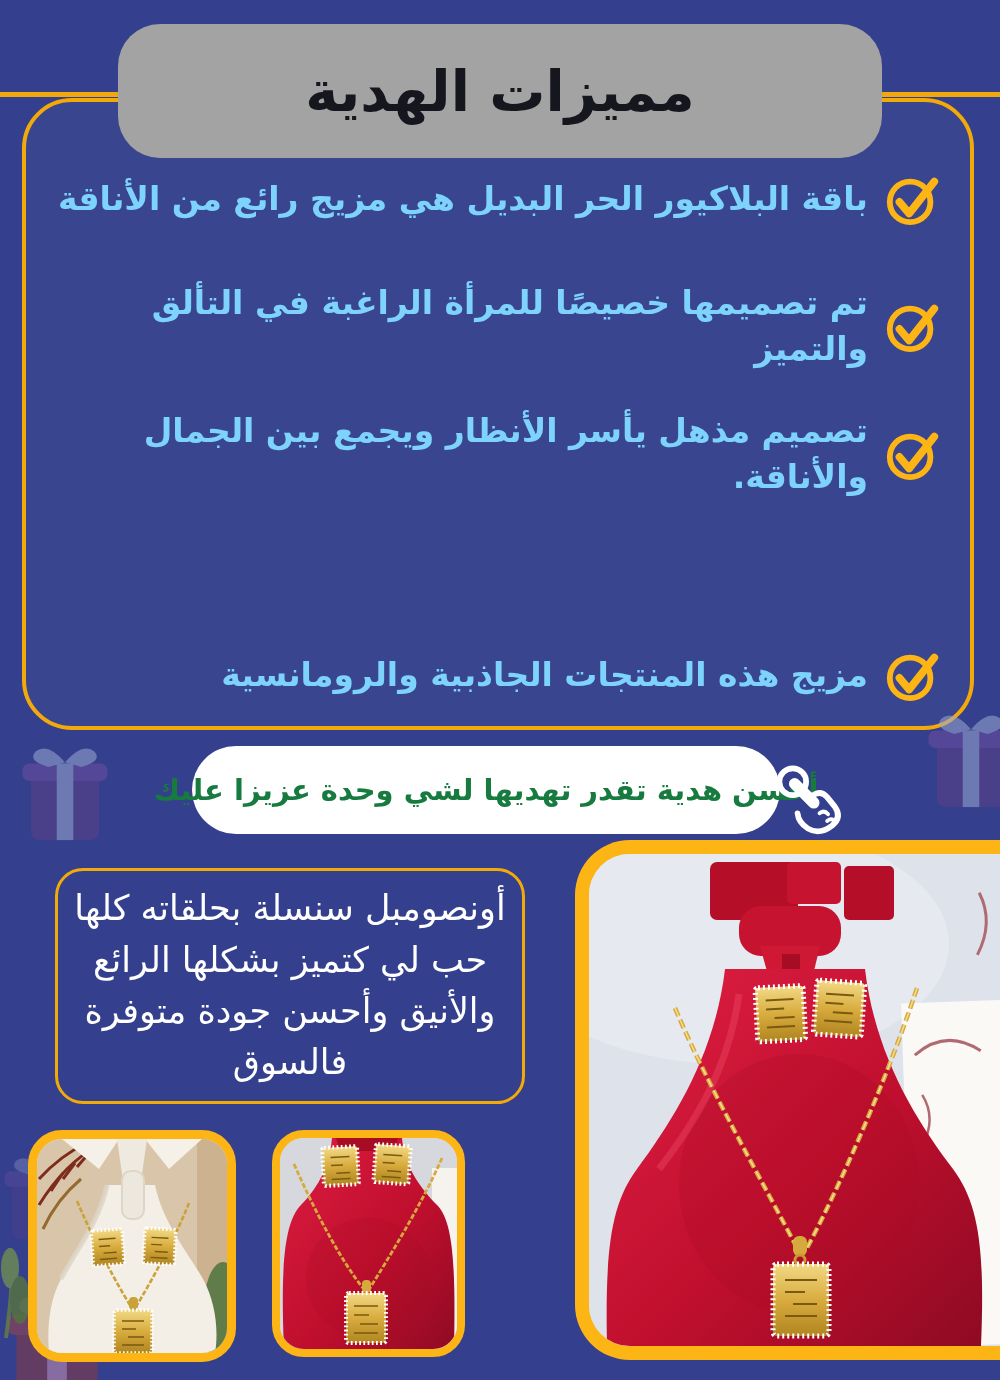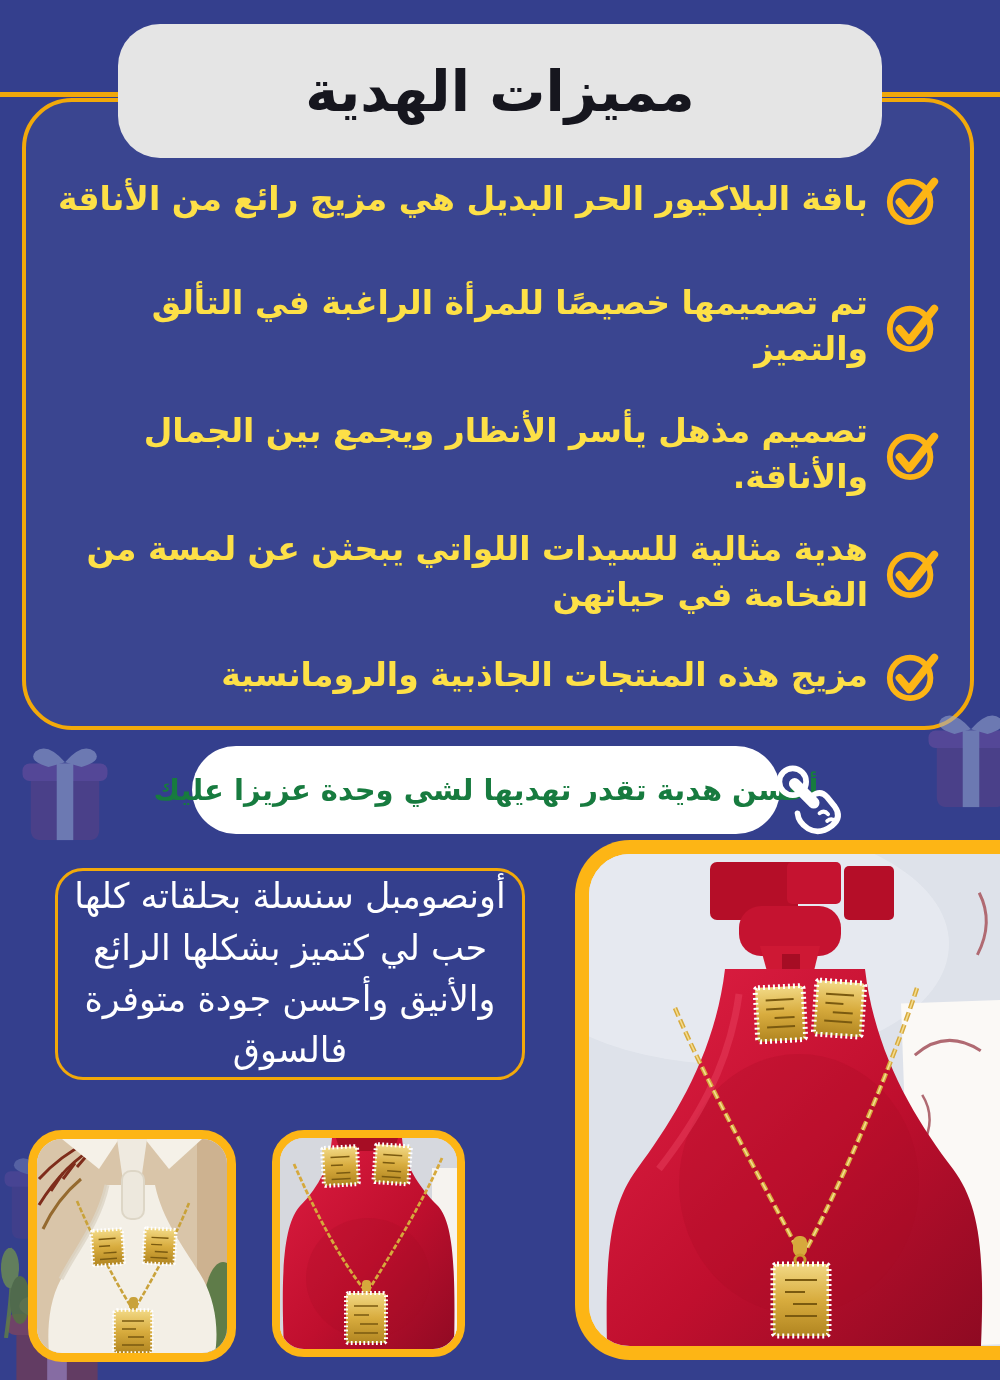--- a/index.html
+++ b/index.html
@@ -4,49 +4,49 @@
 <style>
   html,body{margin:0;padding:0;background:#20285f;}
   .canvas{
     position:relative;width:1000px;height:1380px;overflow:hidden;
     background:#343F8D;
     font-family:"DejaVu Sans",sans-serif;
   }
   .hline{position:absolute;left:0;top:92px;width:1000px;height:5px;background:#F0A80C;z-index:1;}
   .header{
     position:absolute;left:118px;top:24px;width:764px;height:134px;
-    background:#e5e5e5;border-radius:42px;z-index:3;
+    background:#a3a3a3;border-radius:42px;z-index:3;
     display:flex;align-items:center;justify-content:center;
   }
   .header-title{font-size:56px;font-weight:800;color:#16161E;direction:rtl;}
   .panel{
     position:absolute;left:22px;top:98px;width:952px;height:632px;
     border:4px solid #F2A90A;border-radius:50px;z-index:1;
     background:rgba(255,255,255,0.03);box-sizing:border-box;
   }
   .feature{
     position:absolute;right:58px;width:900px;z-index:2;
     display:flex;flex-direction:row;align-items:center;gap:16px;direction:rtl;
   }
   .feature .check{flex:0 0 58px;width:58px;height:58px;}
   .feature .txt{
-    flex:1;color:#fde047;font-weight:700;font-size:33px;line-height:1.38;
+    flex:1;color:#7dd3fc;font-weight:700;font-size:33px;line-height:1.38;
     text-align:right;direction:rtl;
   }
   .f1{top:170px;} .f2{top:280px;justify-content:flex-end;} .f3{top:408px;justify-content:space-between;} .f4{top:526px;} .f5{top:646px;}
   .cta{
     position:absolute;left:192px;top:746px;width:588px;height:88px;z-index:3;
     background:#FFFFFF;border-radius:44px;
     display:flex;align-items:center;justify-content:center;box-sizing:border-box;padding:0 34px;
     cursor:pointer;
   }
   .cta-text{color:#177B3F;font-size:29px;font-weight:700;direction:rtl;white-space:nowrap;}
   .hand{position:absolute;left:766px;top:756px;width:86px;height:86px;z-index:4;}
   .desc{
-    position:absolute;left:55px;top:868px;width:470px;height:212px;z-index:2;
+    position:absolute;left:55px;top:868px;width:470px;height:236px;z-index:2;
     border:3px solid #F2A90A;border-radius:28px;box-sizing:border-box;
     display:flex;align-items:center;justify-content:center;padding:4px 14px;
   }
   .desc-text{color:#FFFFFF;font-size:35px;font-weight:500;line-height:1.47;text-align:center;direction:rtl;}
   .photo{position:absolute;overflow:hidden;box-sizing:border-box;z-index:3;background:#DDE1E9;}
   .photo svg{display:block;width:100%;height:100%;}
   .photo-left{left:28px;top:1130px;width:208px;height:232px;border:9px solid #FDB515;border-radius:34px;}
   .photo-mid{left:272px;top:1130px;width:193px;height:227px;border:8px solid #FDB515;border-radius:32px;}
   .photo-big{left:575px;top:840px;width:425px;height:520px;border:14px solid #FDB515;border-right:none;border-radius:55px 0 0 55px;}
   .gift{position:absolute;z-index:2;}
@@ -84,27 +84,20 @@
     </svg>
     <div class="txt">تم تصميمها خصيصًا للمرأة الراغبة في التألق والتميز</div>
   </div>
   <div class="feature f3">
     <svg class="check" viewBox="0 0 60 60">
       <circle cx="27" cy="33" r="21" fill="none" stroke="#FDB515" stroke-width="6"></circle>
       <path d="M16 33 l10 12 L52 12" fill="none" stroke="#FDB515" stroke-width="8" stroke-linecap="round" stroke-linejoin="round"></path>
     </svg>
     <div class="txt">تصميم مذهل يأسر الأنظار ويجمع بين الجمال والأناقة.</div>
   </div>
-  <div class="feature f4">
-    <svg class="check" viewBox="0 0 60 60">
-      <circle cx="27" cy="33" r="21" fill="none" stroke="#FDB515" stroke-width="6"></circle>
-      <path d="M16 33 l10 12 L52 12" fill="none" stroke="#FDB515" stroke-width="8" stroke-linecap="round" stroke-linejoin="round"></path>
-    </svg>
-    <div class="txt">هدية مثالية للسيدات اللواتي يبحثن عن لمسة من الفخامة في حياتهن</div>
-  </div>
   <div class="feature f5">
     <svg class="check" viewBox="0 0 60 60">
       <circle cx="27" cy="33" r="21" fill="none" stroke="#FDB515" stroke-width="6"></circle>
       <path d="M16 33 l10 12 L52 12" fill="none" stroke="#FDB515" stroke-width="8" stroke-linecap="round" stroke-linejoin="round"></path>
     </svg>
     <div class="txt">مزيج هذه المنتجات الجاذبية والرومانسية</div>
   </div>
 
   <div class="gift g1">
     <svg viewBox="0 0 100 100">

